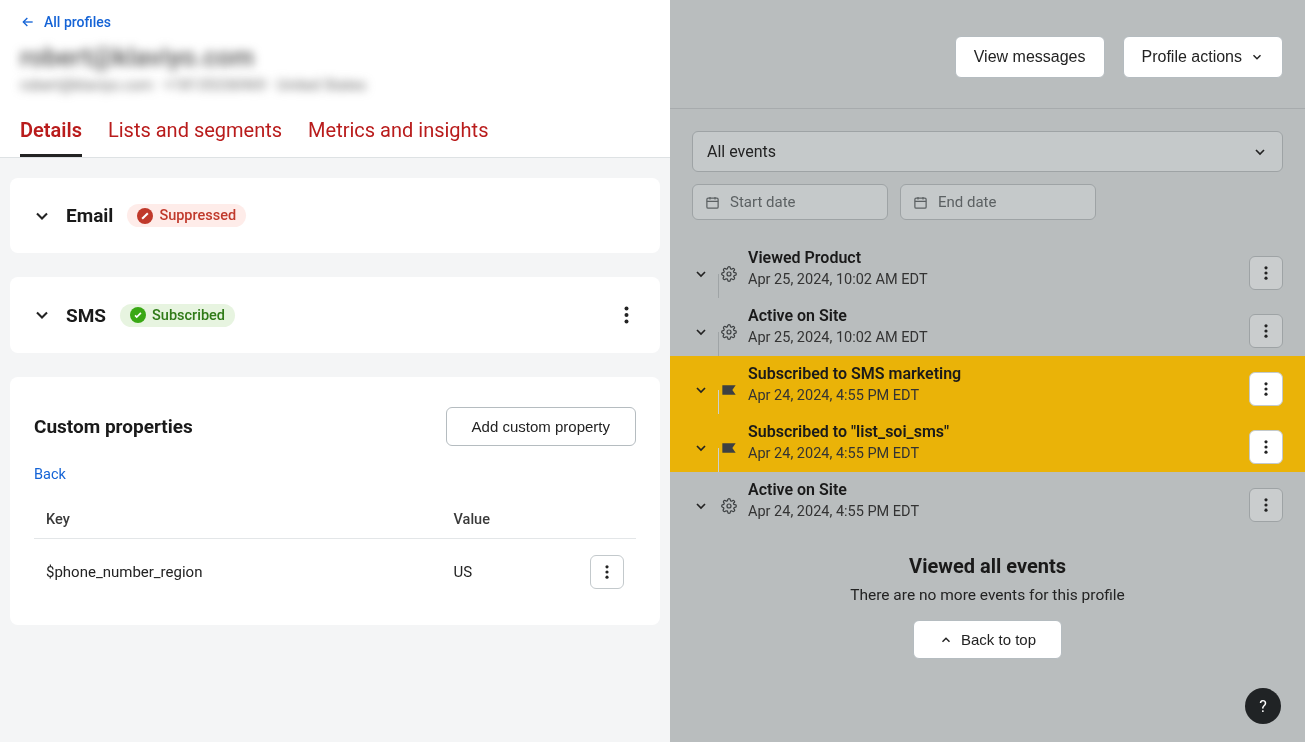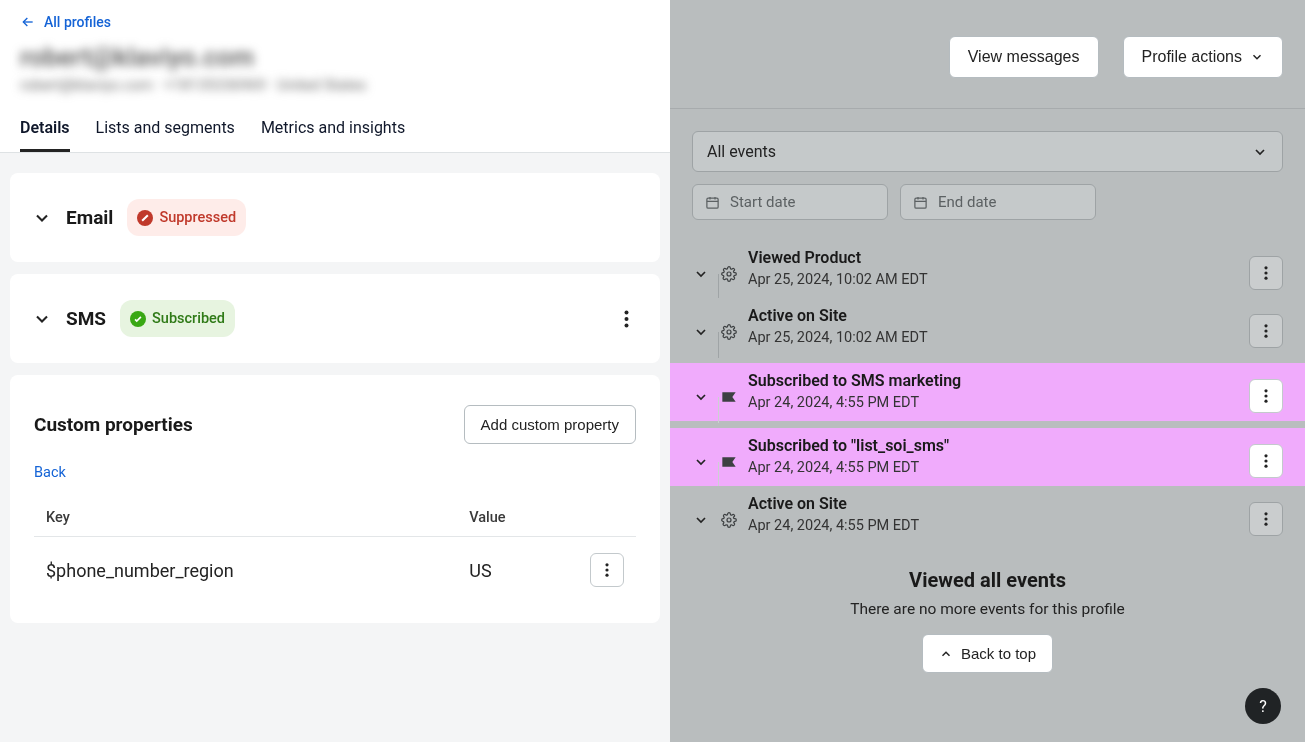--- a/index.html
+++ b/index.html
@@ -9,65 +9,65 @@
   .right-pane { flex:1; height:742px; background:#b9bdbe; position:relative; }
 
   
   .left-header { background:#fff; padding:14px 20px 0 20px; border-bottom:1px solid #dee2e4; }
   .back-link { display:flex; align-items:center; gap:8px; color:#1463d6; font-size:14px; font-weight:500; cursor:pointer; margin-bottom:12px; }
   .back-link svg { width:16px; height:16px; }
   .blurred-title { color:#666; font-size:26px; font-weight:600; filter: blur(5px); user-select:none; margin-bottom:4px; }
   .blurred-sub { color:#666; font-size:15px; filter: blur(5px); user-select:none; margin-bottom:24px; }
 
   .tabs { display:flex; gap:26px; }
-  .tab { padding-bottom:12px; font-size:16px; color:#0f172a; cursor:pointer; border-bottom:3px solid transparent; }
+  .tab { padding-bottom:12px; font-size:20px; color:#b91c1c; cursor:pointer; border-bottom:3px solid transparent; }
   .tab.active { font-weight:600; border-bottom-color:#232323; }
 
-  .left-body { padding:20px 10px 20px 10px; display:flex; flex-direction:column; gap:12px; }
+  .left-body { padding:20px 10px 20px 10px; display:flex; flex-direction:column; gap:24px; }
   .card { background:#fff; border-radius:8px; padding:26px 22px; }
   .card-header-row { display:flex; align-items:center; gap:14px; }
   .chev-btn { width:20px; height:20px; display:flex; align-items:center; justify-content:center; cursor:pointer; }
   .chev-btn svg { width:20px; height:20px; }
   .card-title { font-size:19px; font-weight:700; }
-  .pill { display:inline-flex; align-items:center; gap:6px; padding:10px 10px; border-radius:12px; font-size:14.5px; font-weight:500; }
+  .pill { display:inline-flex; align-items:center; gap:6px; padding:3px 10px; border-radius:12px; font-size:14.5px; font-weight:500; }
   .pill.suppressed { background:#feece9; color:#c0392b; }
   .pill.suppressed .pill-icon { width:16px; height:16px; border-radius:50%; background:#c0392b; display:flex; align-items:center; justify-content:center; }
   .pill.suppressed .pill-icon::after { content:""; display:block; width:8px; height:2px; background:#fff; transform:rotate(-45deg); }
   .pill.subscribed { background:#e7f4e0; color:#2f7a17; }
   .pill.subscribed .pill-icon { width:16px; height:16px; border-radius:50%; background:#39a814; display:flex; align-items:center; justify-content:center; }
   .pill.subscribed .pill-icon svg { width:10px; height:10px; }
   .more-icon { margin-left:auto; cursor:pointer; width:24px; height:24px; display:flex; align-items:center; justify-content:center; }
 
   .custom-card { padding:30px 24px 20px 24px; }
   .custom-head-row { display:flex; align-items:center; justify-content:space-between; margin-bottom:20px; }
   .custom-title { font-size:19px; font-weight:700; }
-  .btn { background:#fff; border:1px solid #b5bcc0; border-radius:6px; padding:10px 16px; font-size:15px; cursor:pointer; color:#232323; display:inline-flex; align-items:center; gap:8px; }
+  .btn { background:#fff; border:1px solid #b5bcc0; border-radius:6px; padding:10px 25px; font-size:15px; cursor:pointer; color:#232323; display:inline-flex; align-items:center; gap:8px; }
   .search-row { display:flex; align-items:center; gap:16px; margin-bottom:18px; }
   .search-wrap { position:relative; width:240px; }
   .search-wrap input { width:100%; padding:6px 10px 6px 32px; border:1px solid #b5bcc0; border-radius:4px; font-size:14.5px; background:#fff; }
   .search-wrap svg { position:absolute; left:9px; top:50%; transform:translateY(-50%); width:15px; height:15px; color:#333; }
   .clear-link { color:#1463d6; font-size:14.5px; cursor:pointer; }
 
   table.props { width:100%; border-collapse:collapse; }
   table.props th { text-align:left; font-size:14.5px; color:#3a3a3a; font-weight:500; padding:10px 12px; border-bottom:1px solid #e3e6e8; }
-  table.props td { font-size:18px; color:#232323; padding:16px 12px; border-bottom:1px solid #e3e6e8; }
+  table.props td { font-size:15px; color:#232323; padding:16px 12px; border-bottom:1px solid #e3e6e8; }
   table.props tr:last-child td { border-bottom:none; }
   .row-more { width:34px; height:34px; border:1px solid #c3c9cc; border-radius:6px; display:flex; align-items:center; justify-content:center; cursor:pointer; margin-left:auto; }
 
   
-  .right-top { padding:36px 22px 30px 22px; display:flex; justify-content:flex-end; gap:24px; border-bottom:1px solid #a7abad; }
+  .right-top { padding:36px 22px 30px 22px; display:flex; justify-content:flex-end; gap:18px; border-bottom:1px solid #a7abad; }
   .right-top .btn { padding:11px 18px; font-size:16px; }
   .right-body { padding:22px 22px 0 22px; }
   .select-like { background:#c5c9ca; border:1px solid #9ea3a5; border-radius:6px; padding:10px 14px; font-size:16px; color:#232323; display:flex; align-items:center; justify-content:space-between; cursor:pointer; margin-bottom:12px; }
   .date-row { display:flex; gap:12px; margin-bottom:20px; }
   .date-input { background:#c5c9ca; border:1px solid #9ea3a5; border-radius:6px; padding:8px 12px; font-size:15px; color:#5c6163; display:flex; align-items:center; gap:10px; width:196px; cursor:text; }
 
   .events { margin:0 -22px; }
   .event-row { display:flex; align-items:center; padding:8px 22px 0 22px; position:relative; }
-  .event-row.light { background:#f0abfc;margin-top:7px; }
+  .event-row.light { background:#eab308; }
   .event-row.dark { background:#b9bdbe; }
   .event-left { display:flex; align-items:center; gap:10px; padding-top:2px; }
   .ev-chev { width:18px; height:18px; cursor:pointer; display:flex; align-items:center; justify-content:center; }
   .ev-icon { width:18px; height:18px; display:flex; align-items:center; justify-content:center; color:#3d4042; }
   .event-body { flex:1; margin-left:10px; padding-bottom:10px; position:relative; }
   .ev-title { font-size:16px; font-weight:600; color:#1a1a1a; }
   .ev-time { font-size:14.5px; color:#333; margin-top:4px; }
   .ev-line { position:absolute; left:-30px; top:26px; bottom:-2px; width:1px; background:#9fa4a6; }
   .event-row.light .ev-line { background:#ccd0d2; }
   .ev-more { width:34px; height:34px; border:1px solid #9ea3a5; border-radius:6px; display:flex; align-items:center; justify-content:center; cursor:pointer; margin-left:8px; background:rgba(255,255,255,0.25); }

